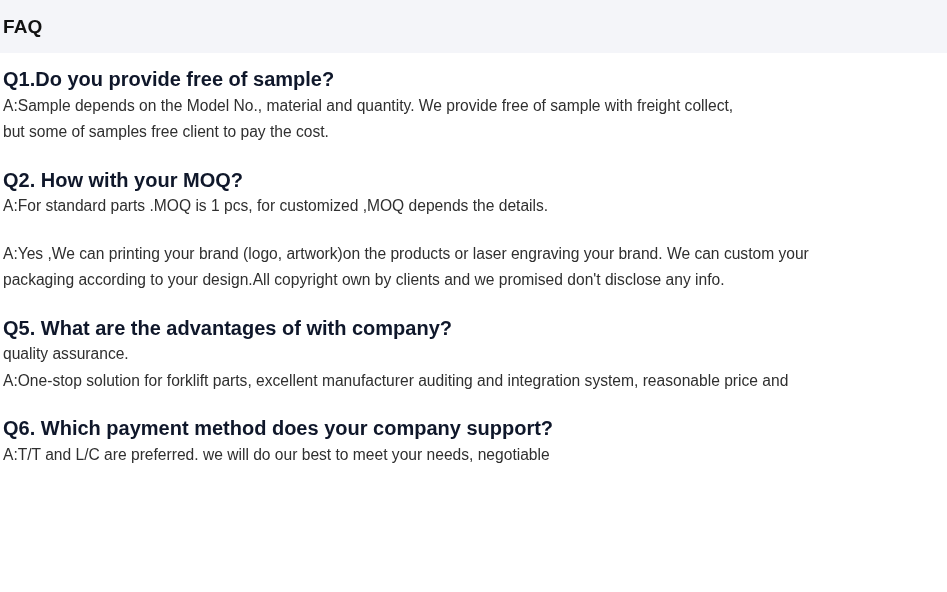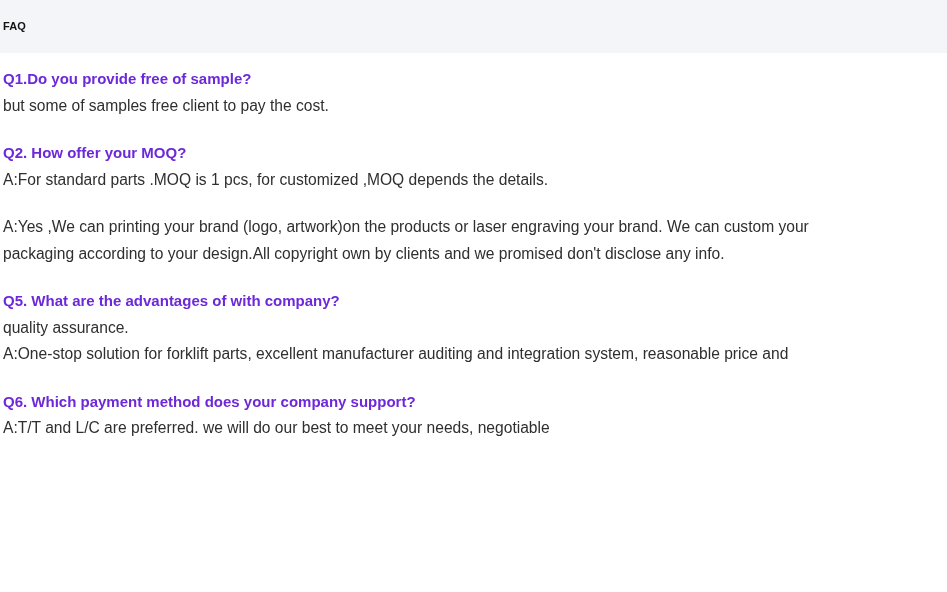--- a/index.html
+++ b/index.html
@@ -26,21 +26,21 @@
   
   .faq-header {
     height: 53px;
     background: #f4f5f9;
     display: flex;
     align-items: center;
     padding: 0 0 0 3px;
     box-sizing: border-box;
   }
   .faq-header-title {
-    font-size: 11px;
+    font-size: 19px;
     font-weight: bold;
     color: #121212;
     letter-spacing: 0.1px;
     line-height: 1;
   }
 
   
   .faq-body {
     padding: 0 0 0 3px;
     box-sizing: border-box;
@@ -49,23 +49,23 @@
 
   .faq-item {
     margin: 0;
     padding: 0;
   }
   .faq-item + .faq-item {
     margin-top: 21px;
   }
 
   .faq-question {
-    font-size: 15px;
+    font-size: 20px;
     font-weight: bold;
-    color: #6d28d9;
+    color: #0f172a;
     line-height: 26.5px;
     margin: 0;
     white-space: nowrap;
   }
 
   .faq-answer {
     font-size: 15.6px;
     font-weight: normal;
     color: #2f2f2f;
     line-height: 26.5px;
@@ -89,26 +89,27 @@
 
   <div class="faq-header">
     <span class="faq-header-title">FAQ</span>
   </div>
 
   <div class="faq-body">
     <div class="faq-list">
   <div class="faq-item">
     <div class="faq-question">Q1.Do you provide free of sample?</div>
     <div class="faq-answer">
+            <span class="ans-line">A:Sample depends on the Model No., material and quantity. We provide free of sample with freight collect,</span>
             <span class="ans-line">but some of samples free client to pay the cost.</span>
           </div>
   </div>
 
   <div class="faq-item">
-    <div class="faq-question">Q2. How offer your MOQ?</div>
+    <div class="faq-question">Q2. How with your MOQ?</div>
     <div class="faq-answer">
             <span class="ans-line">A:For standard parts .MOQ is 1 pcs, for customized ,MOQ depends the details.</span>
           </div>
   </div>
 
   <div class="faq-item">
     <div class="faq-answer">
             <span class="ans-line">A:Yes ,We can printing your brand (logo, artwork)on the products or laser engraving your brand. We can custom your</span>
             <span class="ans-line">packaging according to your design.All copyright own by clients and we promised don't disclose any info.</span>
           </div>

